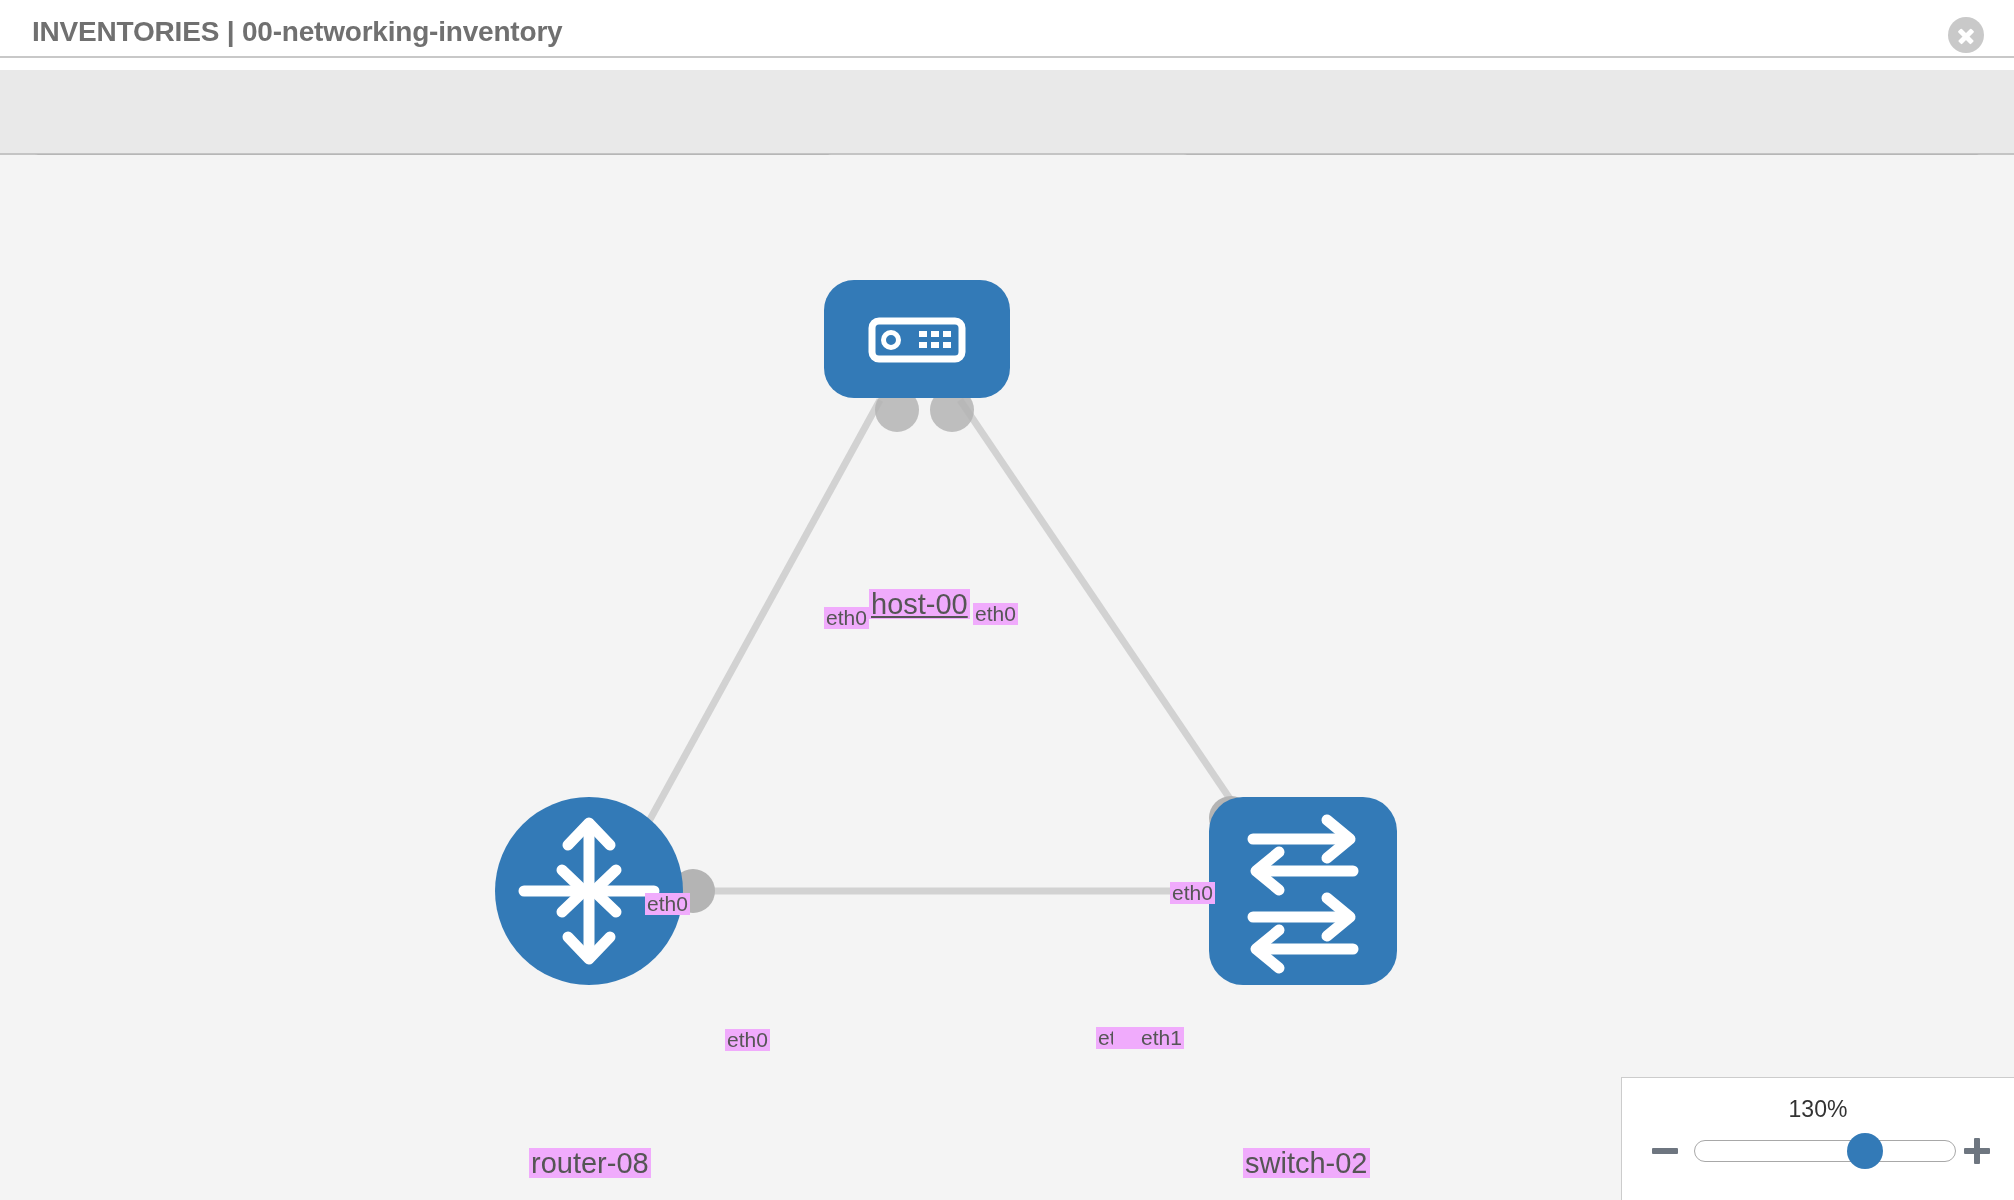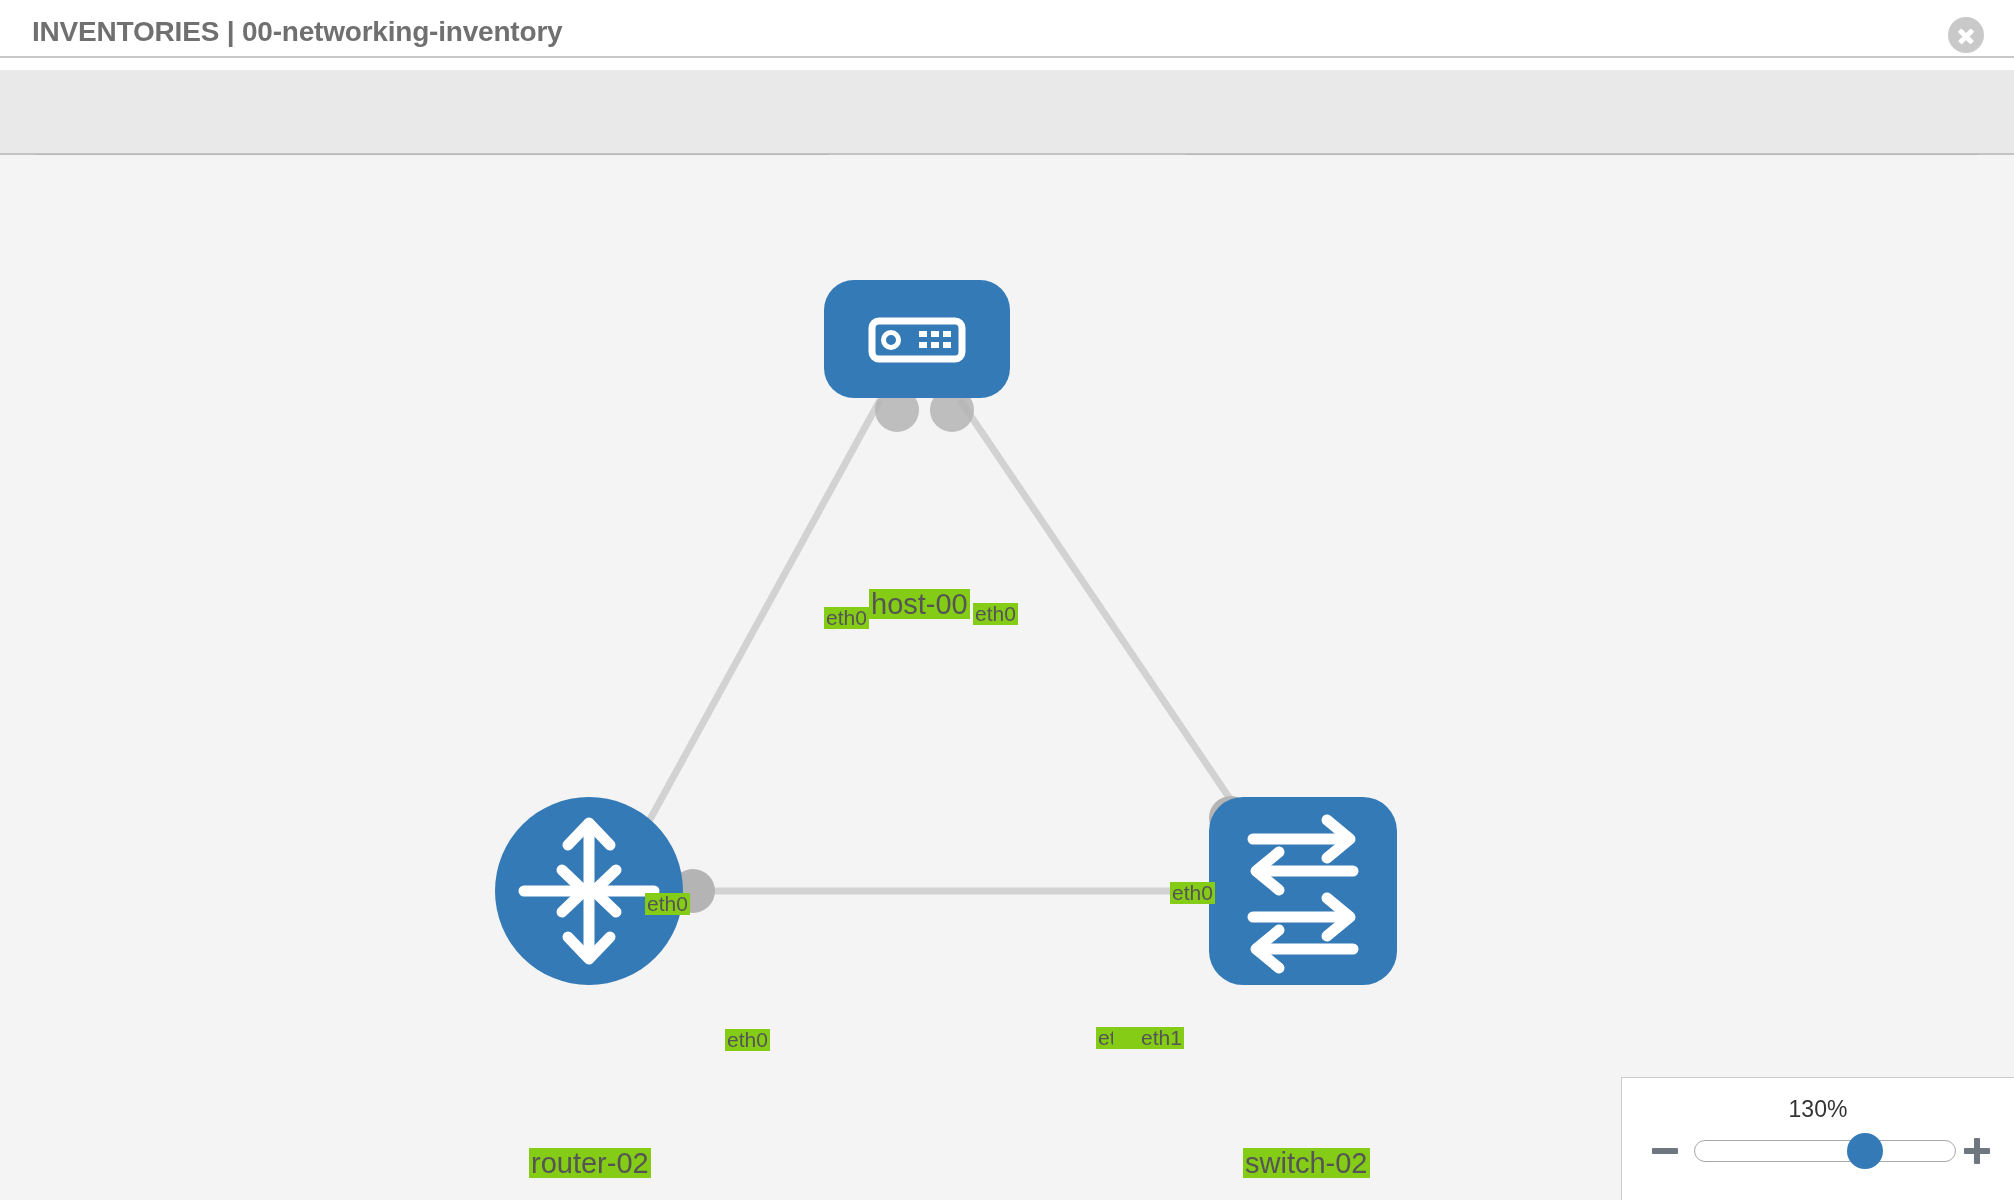--- a/index.html
+++ b/index.html
@@ -132,21 +132,21 @@
   .topology-svg {
     position: absolute;
     top: 0; left: 0;
     width: 2014px;
     height: 1045px;
   }
 
   
   .node-label, .edge-label {
     position: absolute;
-    background: #84cc16;
+    background: #f0abfc;
     color: #555555;
     white-space: nowrap;
     line-height: 1.05;
   }
   .node-label {
     font-size: 29px;
     padding: 0 2px;
   }
   .edge-label {
     font-size: 21px;
@@ -323,22 +323,22 @@
         <line x1="1253" y1="762" x2="1346" y2="762"></line>
         <polyline points="1327,743 1350,762 1327,781"></polyline>
 
         <line x1="1353" y1="794" x2="1260" y2="794"></line>
         <polyline points="1279,775 1256,794 1279,813"></polyline>
       </g>
     </g>
 
   </svg>
 
-  <div class="node-label" style="left:869px; top:434px;">host-00</div>
-  <div class="node-label" style="left:529px; top:993px;">router-02</div>
+  <div class="node-label" style="left:869px; top:434px;text-decoration:underline;">host-00</div>
+  <div class="node-label" style="left:529px; top:993px;">router-08</div>
   <div class="node-label" style="left:1243px; top:993px;">switch-02</div>
 
   <div class="edge-label" style="left:824px; top:452px;">eth0</div>
   <div class="edge-label" style="left:973px; top:448px;">eth0</div>
   <div class="edge-label" style="left:645px; top:738px;">eth0</div>
   <div class="edge-label" style="left:1170px; top:727px;">eth0</div>
   <div class="edge-label" style="left:725px; top:874px;">eth0</div>
   <div class="edge-label" style="left:1096px; top:872px;">eth0</div>
   <div class="edge-label" style="left:1113px; top:872px;padding-left:28px;">eth1</div>
 

